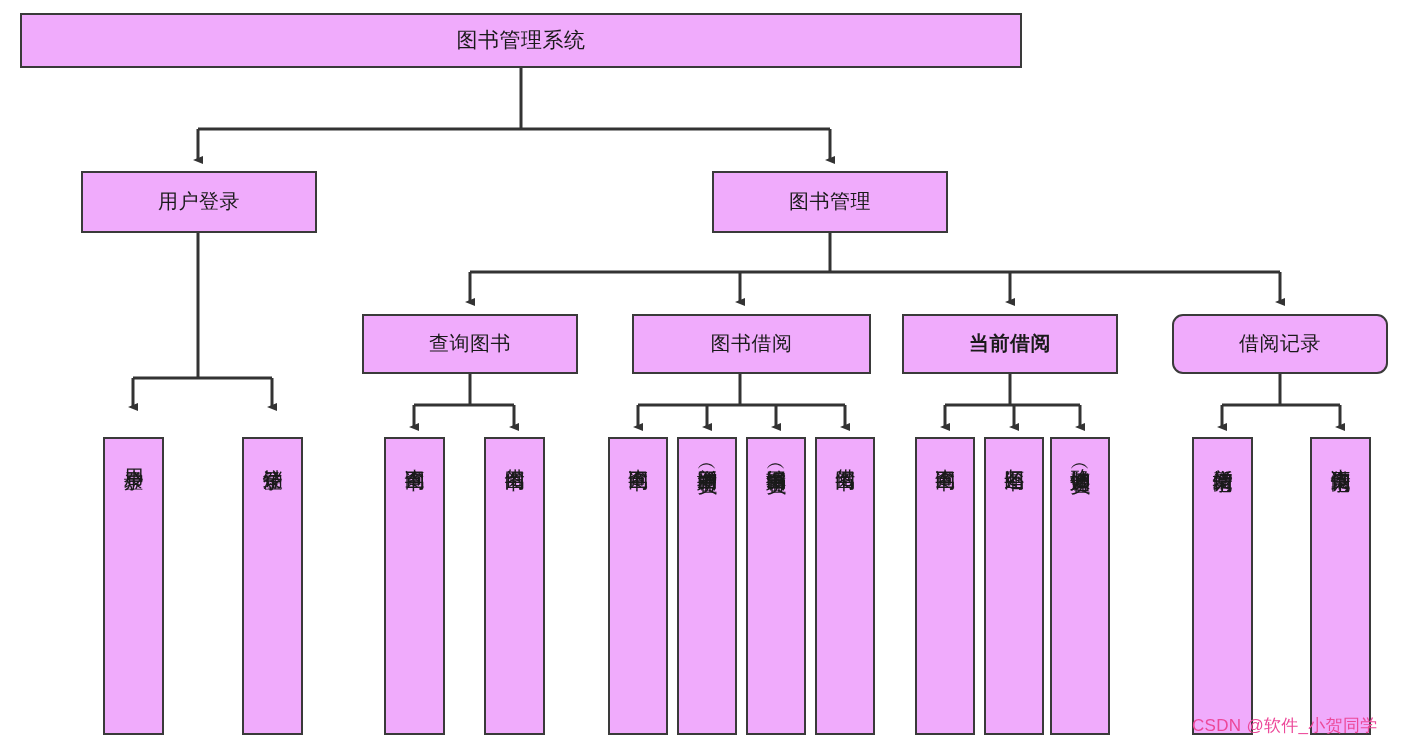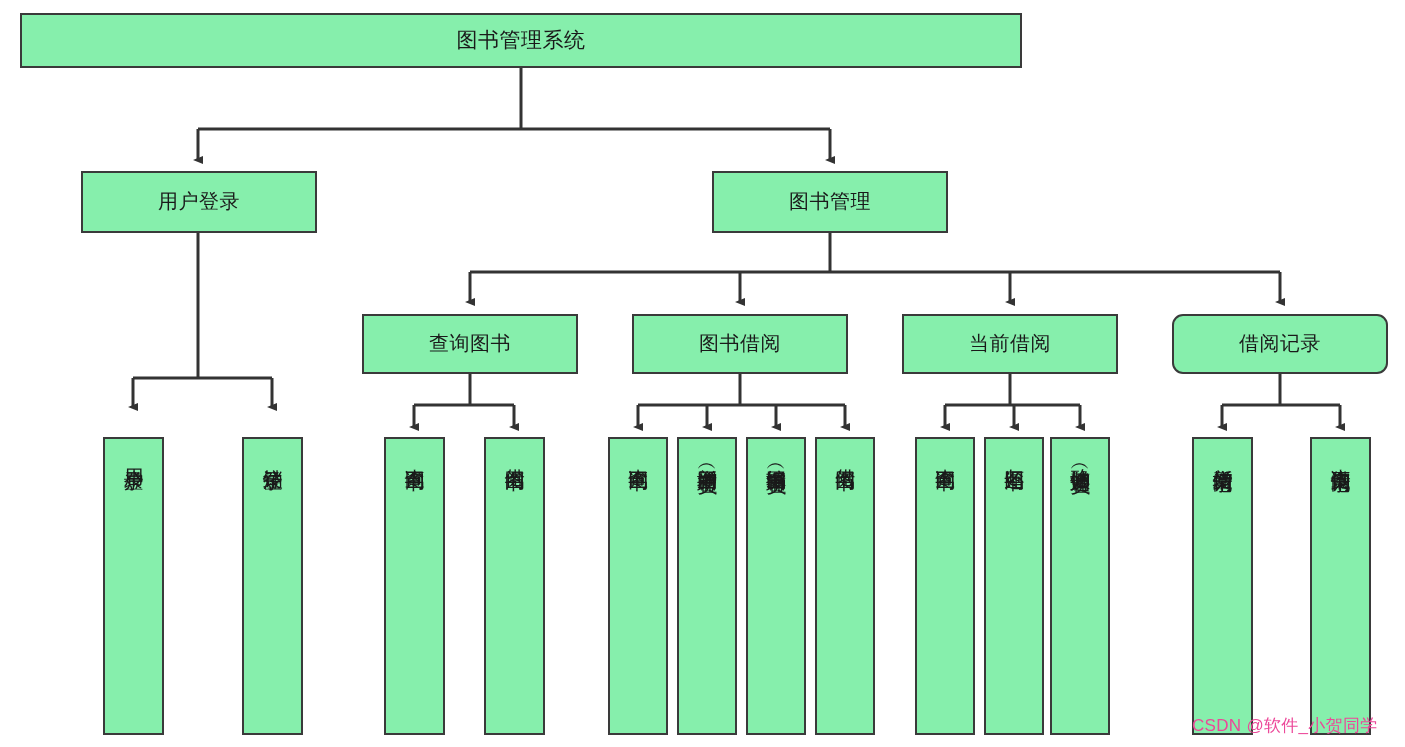--- a/index.html
+++ b/index.html
@@ -22,21 +22,21 @@
     left: 0;
     top: 0;
     width: 1405px;
     height: 747px;
     pointer-events: none;
   }
   .node {
     position: absolute;
     box-sizing: border-box;
     border: 2px solid #3a3a3a;
-    background: #86efac;
+    background: #f0abfc;
     display: flex;
     align-items: center;
     justify-content: center;
     color: #1a1a1a;
   }
   .node .label {
     display: block;
     text-align: center;
     line-height: 1.16;
     letter-spacing: 0.5px;
@@ -133,24 +133,24 @@
   <div class="node h" style="left:81px;top:171px;width:236px;height:62px;">
     <span class="label">用户登录</span>
   </div>
   <div class="node h" style="left:712px;top:171px;width:236px;height:62px;font-family:Liberation Serif, serif;">
     <span class="label">图书管理</span>
   </div>
 
   <div class="node h" style="left:362px;top:314px;width:216px;height:60px;">
     <span class="label">查询图书</span>
   </div>
-  <div class="node h" style="left:632px;top:314px;width:216px;height:60px;">
+  <div class="node h" style="left:632px;top:314px;width:239px;height:60px;">
     <span class="label">图书借阅</span>
   </div>
-  <div class="node h" style="left:902px;top:314px;width:216px;height:60px;">
+  <div class="node h" style="left:902px;top:314px;width:216px;height:60px;font-weight:bold;">
     <span class="label">当前借阅</span>
   </div>
   <div class="node h" style="left:1172px;top:314px;width:216px;height:60px;border-radius:11px;">
     <span class="label">借阅记录</span>
   </div>
 
   <div class="node v" style="left:103px;top:437px;width:61px;height:298px;">
     <span class="label">用户登录</span>
   </div>
   <div class="node v" style="left:242px;top:437px;width:61px;height:298px;">

